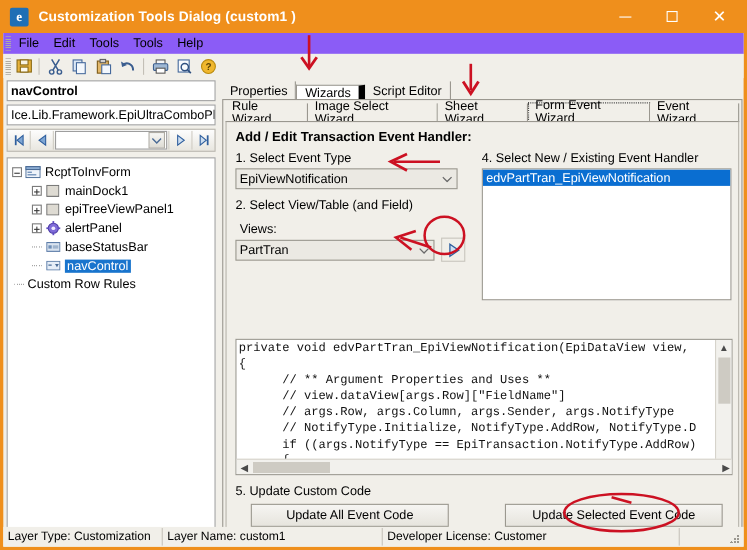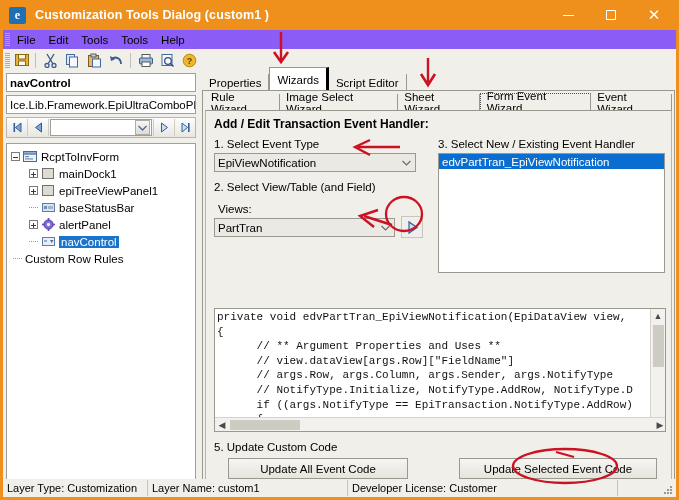--- a/index.html
+++ b/index.html
@@ -169,23 +169,23 @@
     display: flex; align-items: flex-end;
   }
   .otab {
     height: 17px; padding: 0 7px;
     font-size: 11.5px; color: #000;
     display: flex; align-items: center;
     border-right: 1px solid #9a978f;
     background: #f1efe9;
   }
   .otab.active {
-    background: #ffffff; height: 24px;
+    background: #ffffff; height: 14px;
     border-left: 1px solid #9a978f; border-top: 1px solid #9a978f;
-    border-right: 3px solid #000000;
+    border-right: 6px solid #000000;
   }
 
   #tabbody {
     position: absolute; left: 0; top: 17px; width: 473px; height: 403px;
     background: #f1efe9;
     border: 1px solid #9a978f;
   }
   #inner-tabs {
     position: absolute; left: 2px; top: 2px; width: 467px; height: 18px;
     display: flex; align-items: flex-end;
@@ -499,52 +499,52 @@
           <div class="expander plus"></div>
           <div class="tico">
             <svg width="12" height="11" viewBox="0 0 12 11">
               <rect x="0.5" y="0.5" width="11" height="10" fill="#dedbd3" stroke="#6f6f6f"></rect>
             </svg>
           </div>
           <div class="tlabel">epiTreeViewPanel1</div>
         </div>
 
         <div class="trow" style="padding-left:22px">
-          <div class="dashline"></div>
-          <div class="tico">
-            <svg width="13" height="9" viewBox="0 0 13 9">
-              <rect x="0.5" y="0.5" width="12" height="8" fill="#d9e3ef" stroke="#5d7da8"></rect>
-              <rect x="2" y="3" width="3" height="3" fill="#6f8fb8"></rect>
-              <rect x="6" y="3" width="5" height="3" fill="#9fb4cd"></rect>
-            </svg>
-          </div>
-          <div class="tlabel">baseStatusBar</div>
-        </div>
-
-        <div class="trow" style="padding-left:22px">
           <div class="expander plus"></div>
           <div class="tico">
             <svg width="13" height="13" viewBox="0 0 13 13">
               <circle cx="6.5" cy="6.5" r="4.6" fill="#7f6bd8" stroke="#4b3aa5"></circle>
               <circle cx="6.5" cy="6.5" r="1.7" fill="#efeaff"></circle>
               <g fill="#5f4cc0">
                 <rect x="5.7" y="0" width="1.6" height="2.4"></rect>
                 <rect x="5.7" y="10.6" width="1.6" height="2.4"></rect>
                 <rect x="0" y="5.7" width="2.4" height="1.6"></rect>
                 <rect x="10.6" y="5.7" width="2.4" height="1.6"></rect>
               </g>
             </svg>
           </div>
           <div class="tlabel">alertPanel</div>
         </div>
 
         <div class="trow" style="padding-left:22px">
           <div class="dashline"></div>
           <div class="tico">
             <svg width="13" height="9" viewBox="0 0 13 9">
+              <rect x="0.5" y="0.5" width="12" height="8" fill="#d9e3ef" stroke="#5d7da8"></rect>
+              <rect x="2" y="3" width="3" height="3" fill="#6f8fb8"></rect>
+              <rect x="6" y="3" width="5" height="3" fill="#9fb4cd"></rect>
+            </svg>
+          </div>
+          <div class="tlabel">baseStatusBar</div>
+        </div>
+
+        <div class="trow" style="padding-left:22px">
+          <div class="dashline"></div>
+          <div class="tico">
+            <svg width="13" height="9" viewBox="0 0 13 9">
               <rect x="0.5" y="0.5" width="12" height="8" fill="#e6eef8" stroke="#5d7da8"></rect>
               <path d="M2 4 L5 4" stroke="#4a6b96" stroke-width="1"></path>
               <path d="M8 3 L11.5 3 L9.8 6 Z" fill="#4a6b96"></path>
             </svg>
           </div>
           <div class="tlabel sel">navControl</div>
         </div>
 
         <div class="trow" style="padding-left:6px">
           <div class="dashline"></div>
@@ -594,21 +594,21 @@
                 <path d="M0.5 1 L4.5 5 L8.5 1" stroke="#6a6a6a" stroke-width="1.2" fill="none"></path>
               </svg>
             </div>
           </div>
           <div id="btn-view-go">
             <svg width="15" height="15" viewBox="0 0 15 15">
               <path d="M4 2 L4 13 L12 7.5 Z" fill="#cfe0f2" stroke="#2f5f9e" stroke-width="1.2"></path>
             </svg>
           </div>
 
-          <div class="step-label" id="lbl-step3">3. Select New / Existing Event Handler</div>
+          <div class="step-label" id="lbl-step3">4. Select New / Existing Event Handler</div>
           <div id="handler-list">
             <div id="handler-item">edvPartTran_EpiViewNotification</div>
           </div>
 
           <div id="code-wrap">
             <div id="code-text">private void edvPartTran_EpiViewNotification(EpiDataView view,
 {
       // ** Argument Properties and Uses **
       // view.dataView[args.Row]["FieldName"]
       // args.Row, args.Column, args.Sender, args.NotifyType

